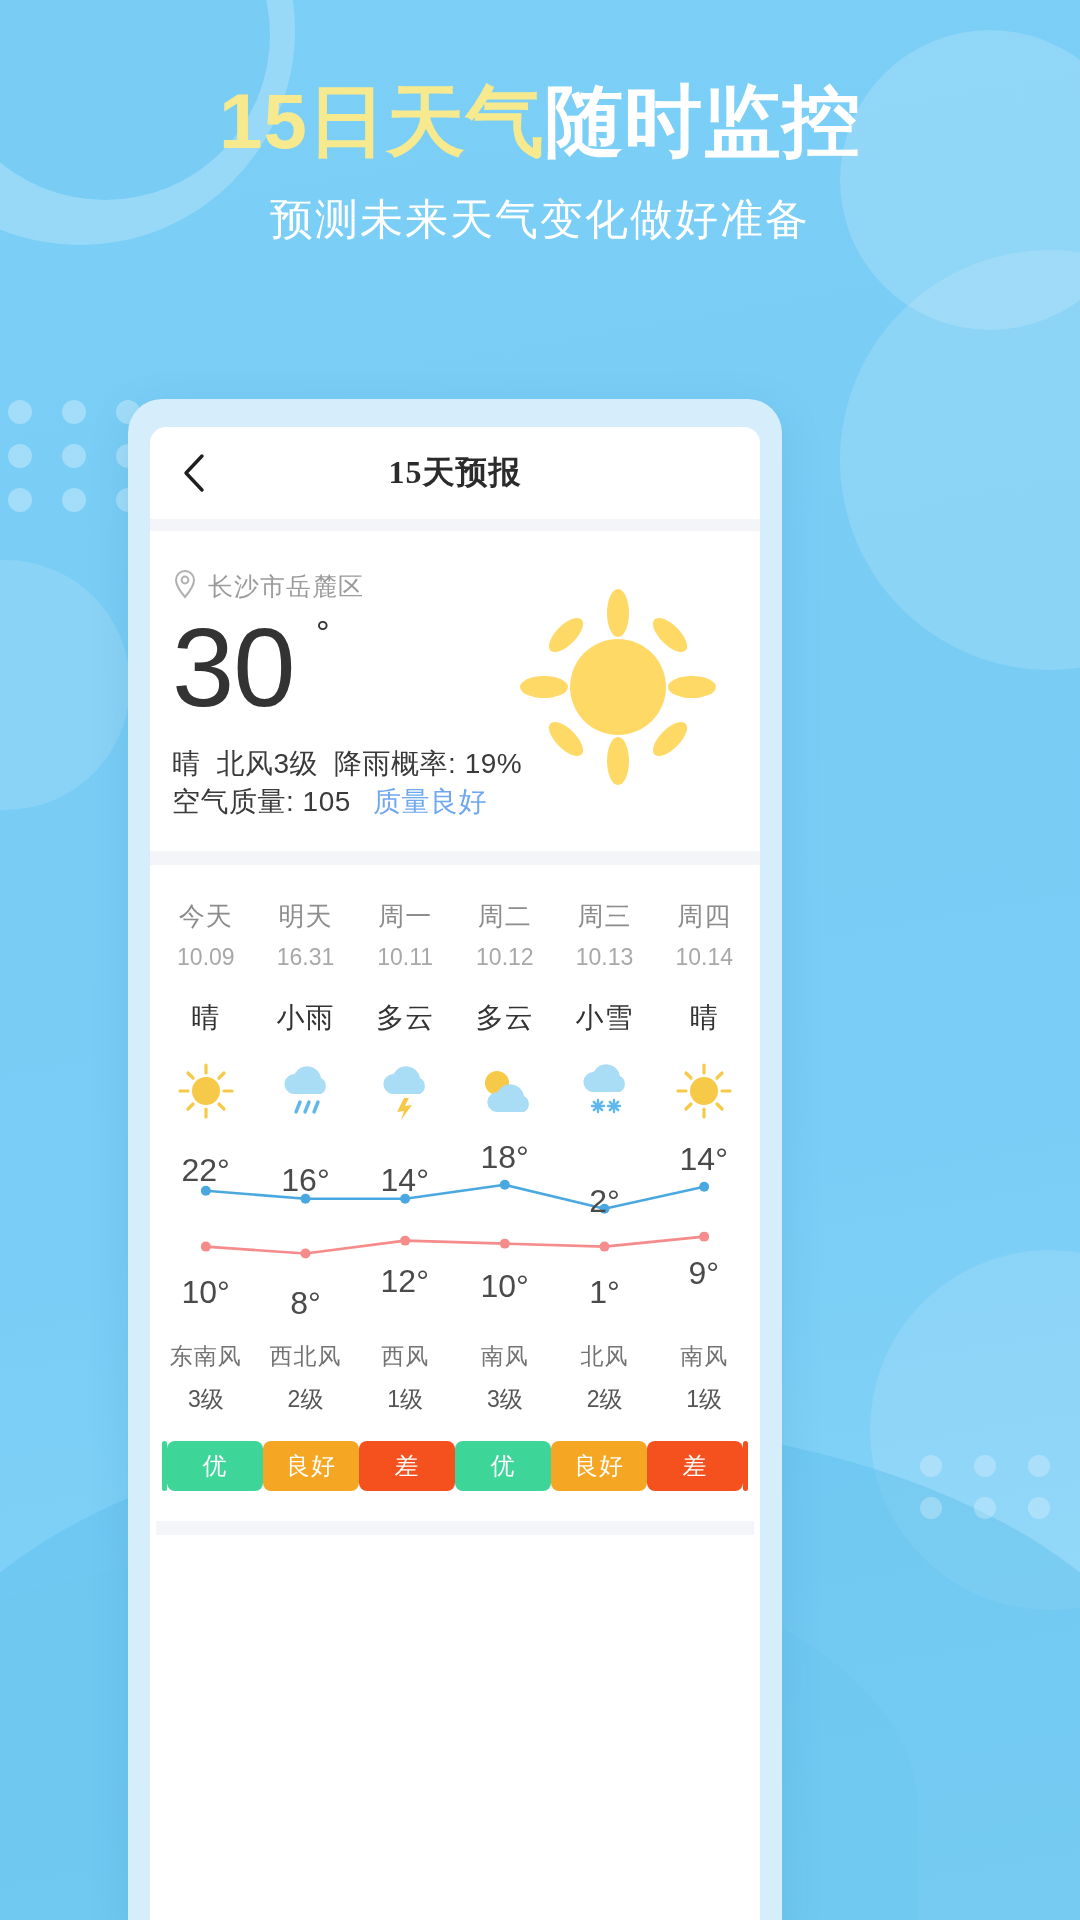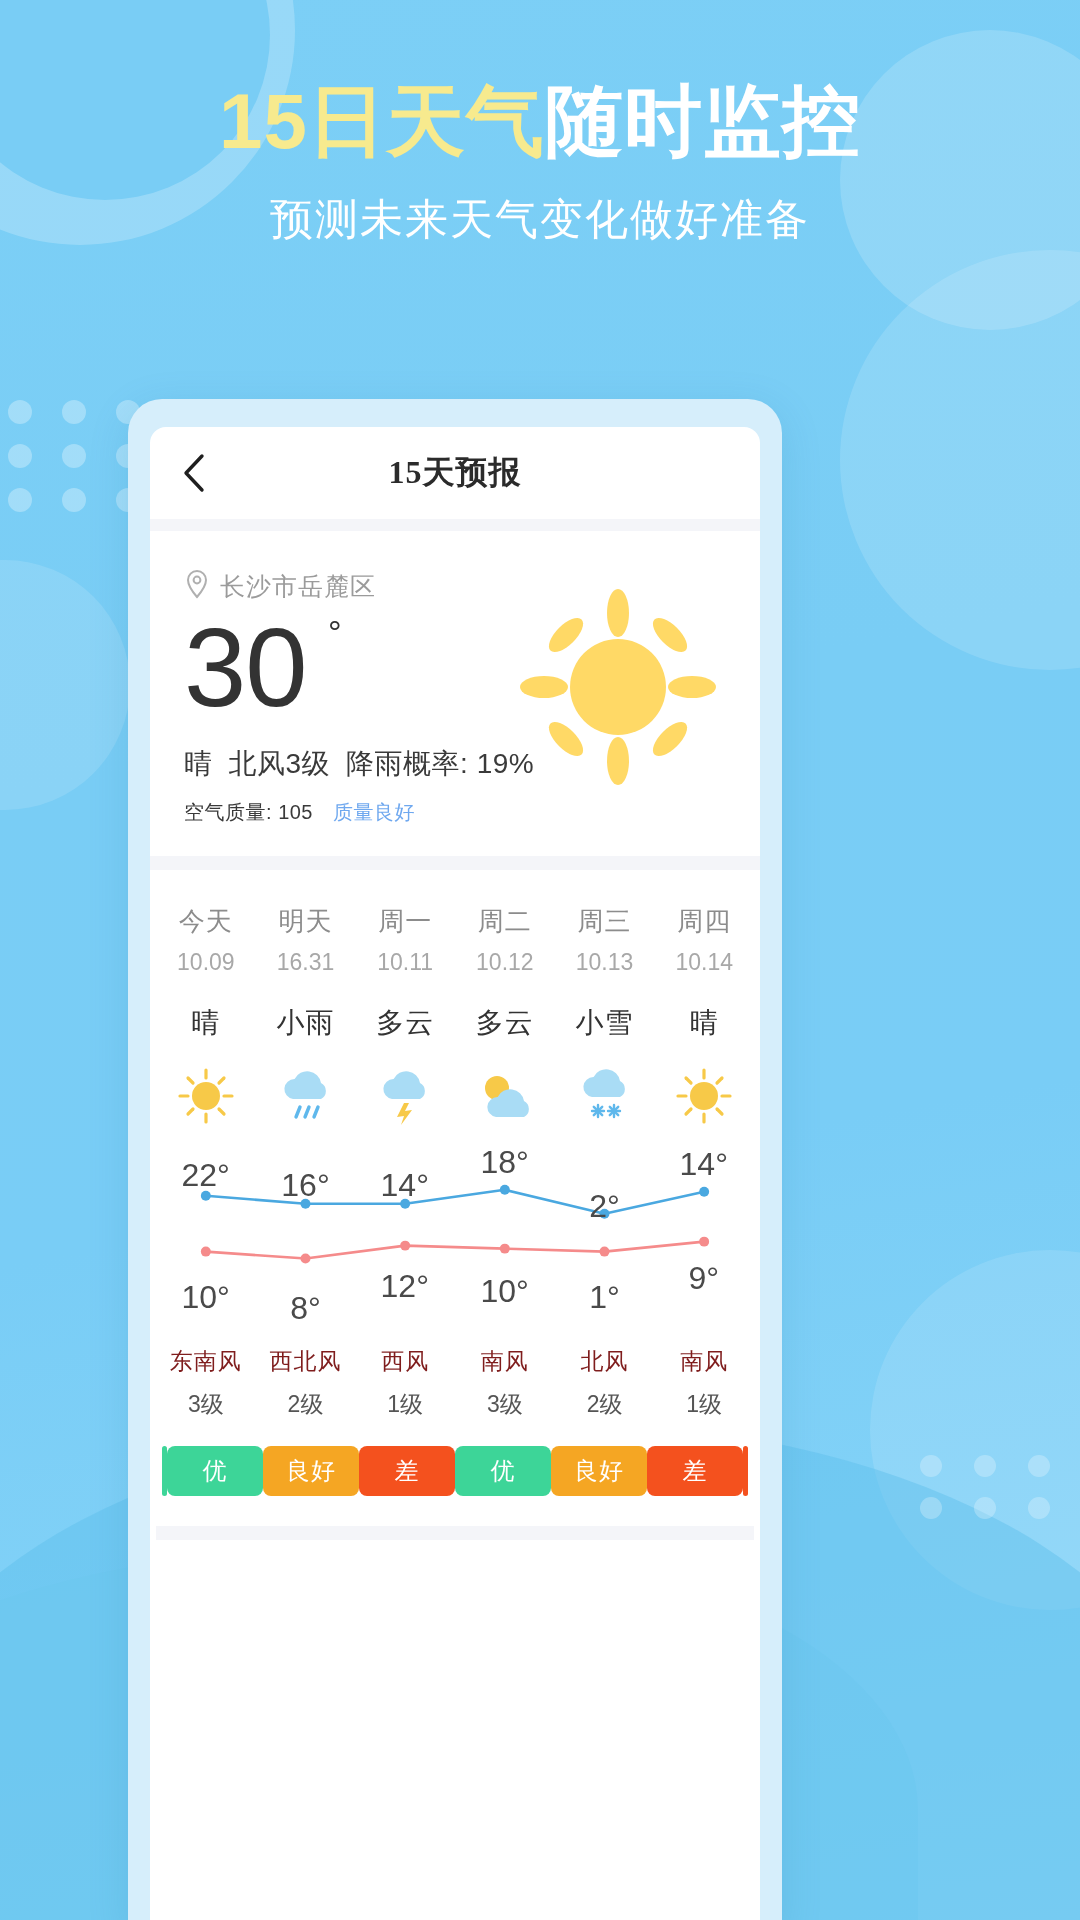--- a/index.html
+++ b/index.html
@@ -87,50 +87,50 @@
     cursor: pointer;
   }
   .back-btn svg { display: block; }
   .nav-title {
     width: 100%; text-align: center;
     font-size: 32px; font-weight: bold; color: #2b2b2b; letter-spacing: 1px; font-family: Liberation Serif, serif;
   }
   .divider-band { height: 12px; background: #f4f5f9; flex: 0 0 12px; }
 
   
-  .current { padding: 38px 34px 30px 34px; position: relative; }
+  .current { padding: 38px 34px 30px 22px; position: relative; }
   .loc-row { display: flex; align-items: center; gap: 10px; }
   .loc-text { font-size: 25px; color: #9b9b9b; letter-spacing: 1px; }
   .temp-big {
     margin-top: 6px; font-size: 112px; font-weight: 300; color: #333333;
     line-height: 1.05; letter-spacing: -1px; display: inline-block; position: relative;
   }
   .temp-deg {
     position: absolute; font-size: 34px; font-weight: 300; top: 6px; right: -34px; color: #333;
   }
   .cond-line { margin-top: 18px; font-size: 28px; color: #3a3a3a; letter-spacing: 0.5px; }
   .cond-line .sp { display: inline-block; width: 16px; }
-  .aqi-line { margin-top: 16px; font-size: 20px; color: #3a3a3a; letter-spacing: 0.5px; }
+  .aqi-line { font-size: 28px; color: #3a3a3a; letter-spacing: 0.5px; }
   .aqi-line .quality { color: #6fa8ef; margin-left: 14px; }
 
   .sun-big {
     position: absolute; right: 42px; top: 56px; width: 200px; height: 200px;
   }
 
   
   .band { height: 14px; background: #f4f5f9; }
   .forecast { padding: 34px 6px 18px 6px; }
   .grid-row { display: flex; align-items: center; }
   .col { flex: 1; text-align: center; }
 
   .day-name { font-size: 26px; color: #8c8c8c; letter-spacing: 1px; }
   .day-date { margin-top: 10px; font-size: 23px; color: #a8a8a8; }
   .cond { margin-top: 28px; font-size: 28px; color: #333333; letter-spacing: 1px; }
   .icon-cell { margin-top: 22px; height: 64px; display: flex; align-items: center; justify-content: center; }
-  .wind-dir { font-size: 23px; color: #7f1d1d; letter-spacing: 1px; }
+  .wind-dir { font-size: 23px; color: #737373; letter-spacing: 1px; }
   .wind-lvl { margin-top: 12px; font-size: 23px; color: #555555; }
 
   
   .chart-wrap { position: relative; height: 190px; margin-top: 6px; }
   .chart-wrap svg { position: absolute; inset: 0; }
   .labels { position: absolute; inset: 0; }
   .tlabel {
     position: absolute; font-size: 32px; color: #4a4a4a;
     transform: translate(-50%, -50%); white-space: nowrap;
   }

